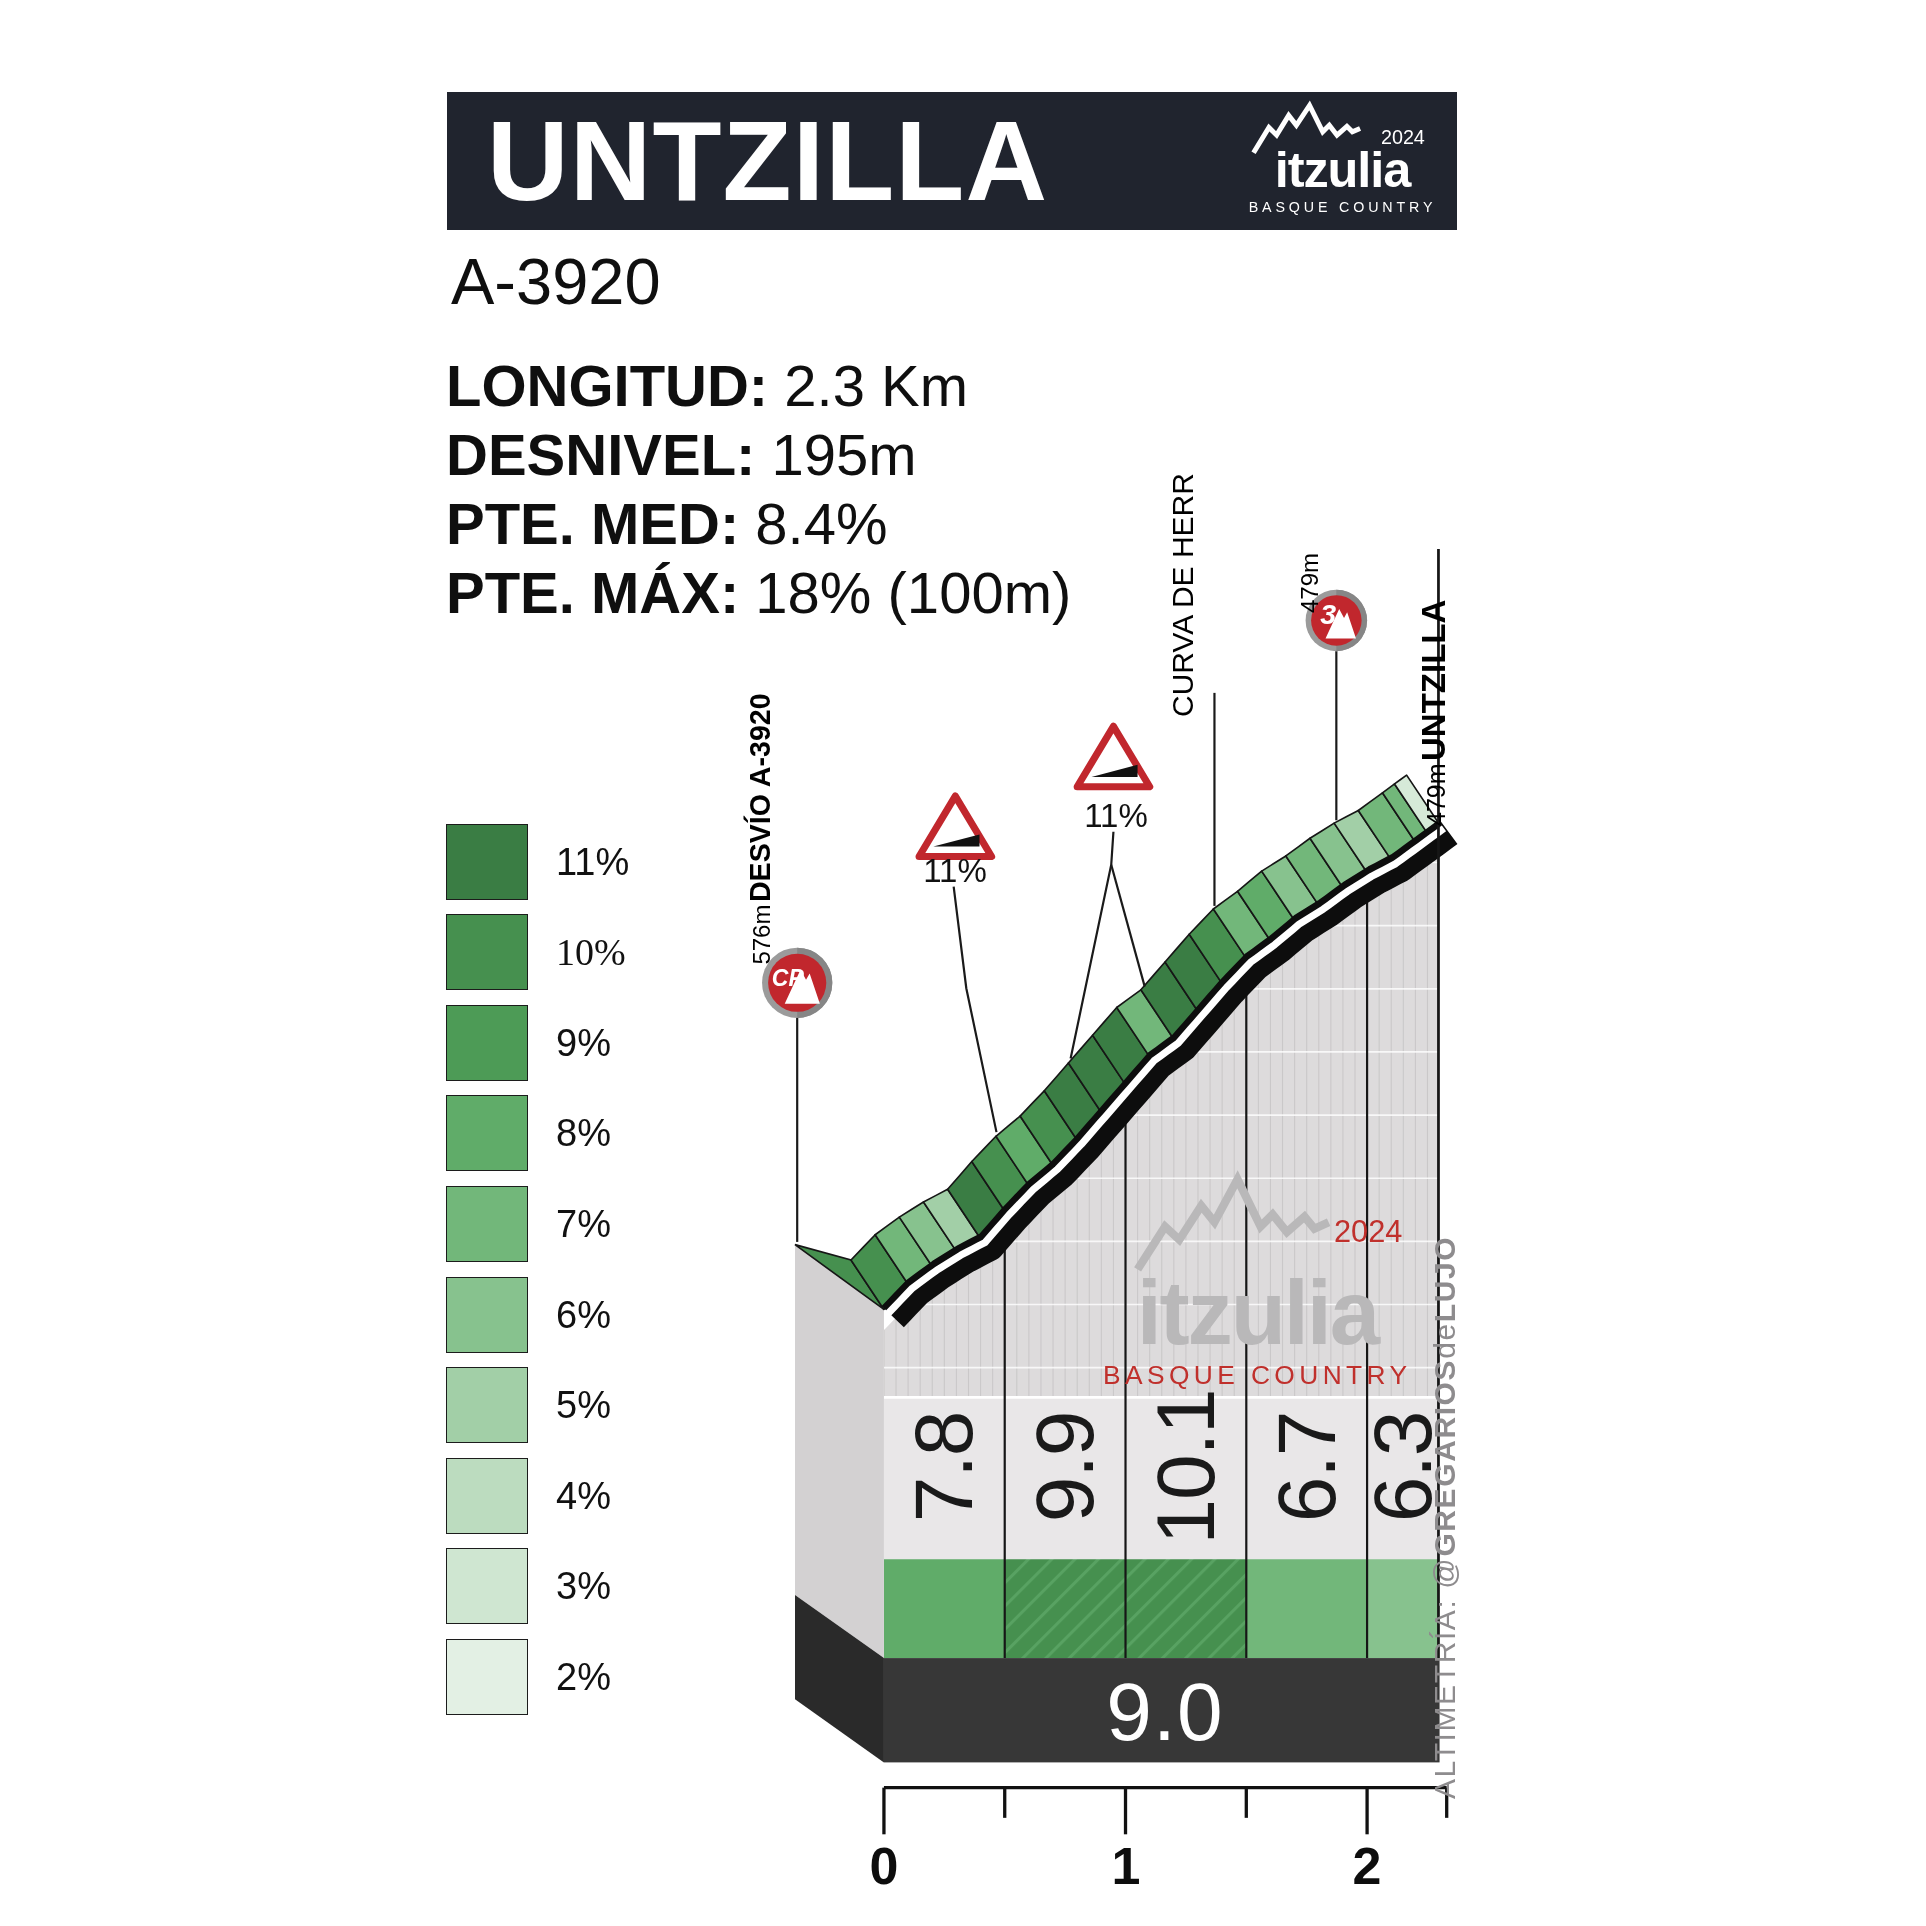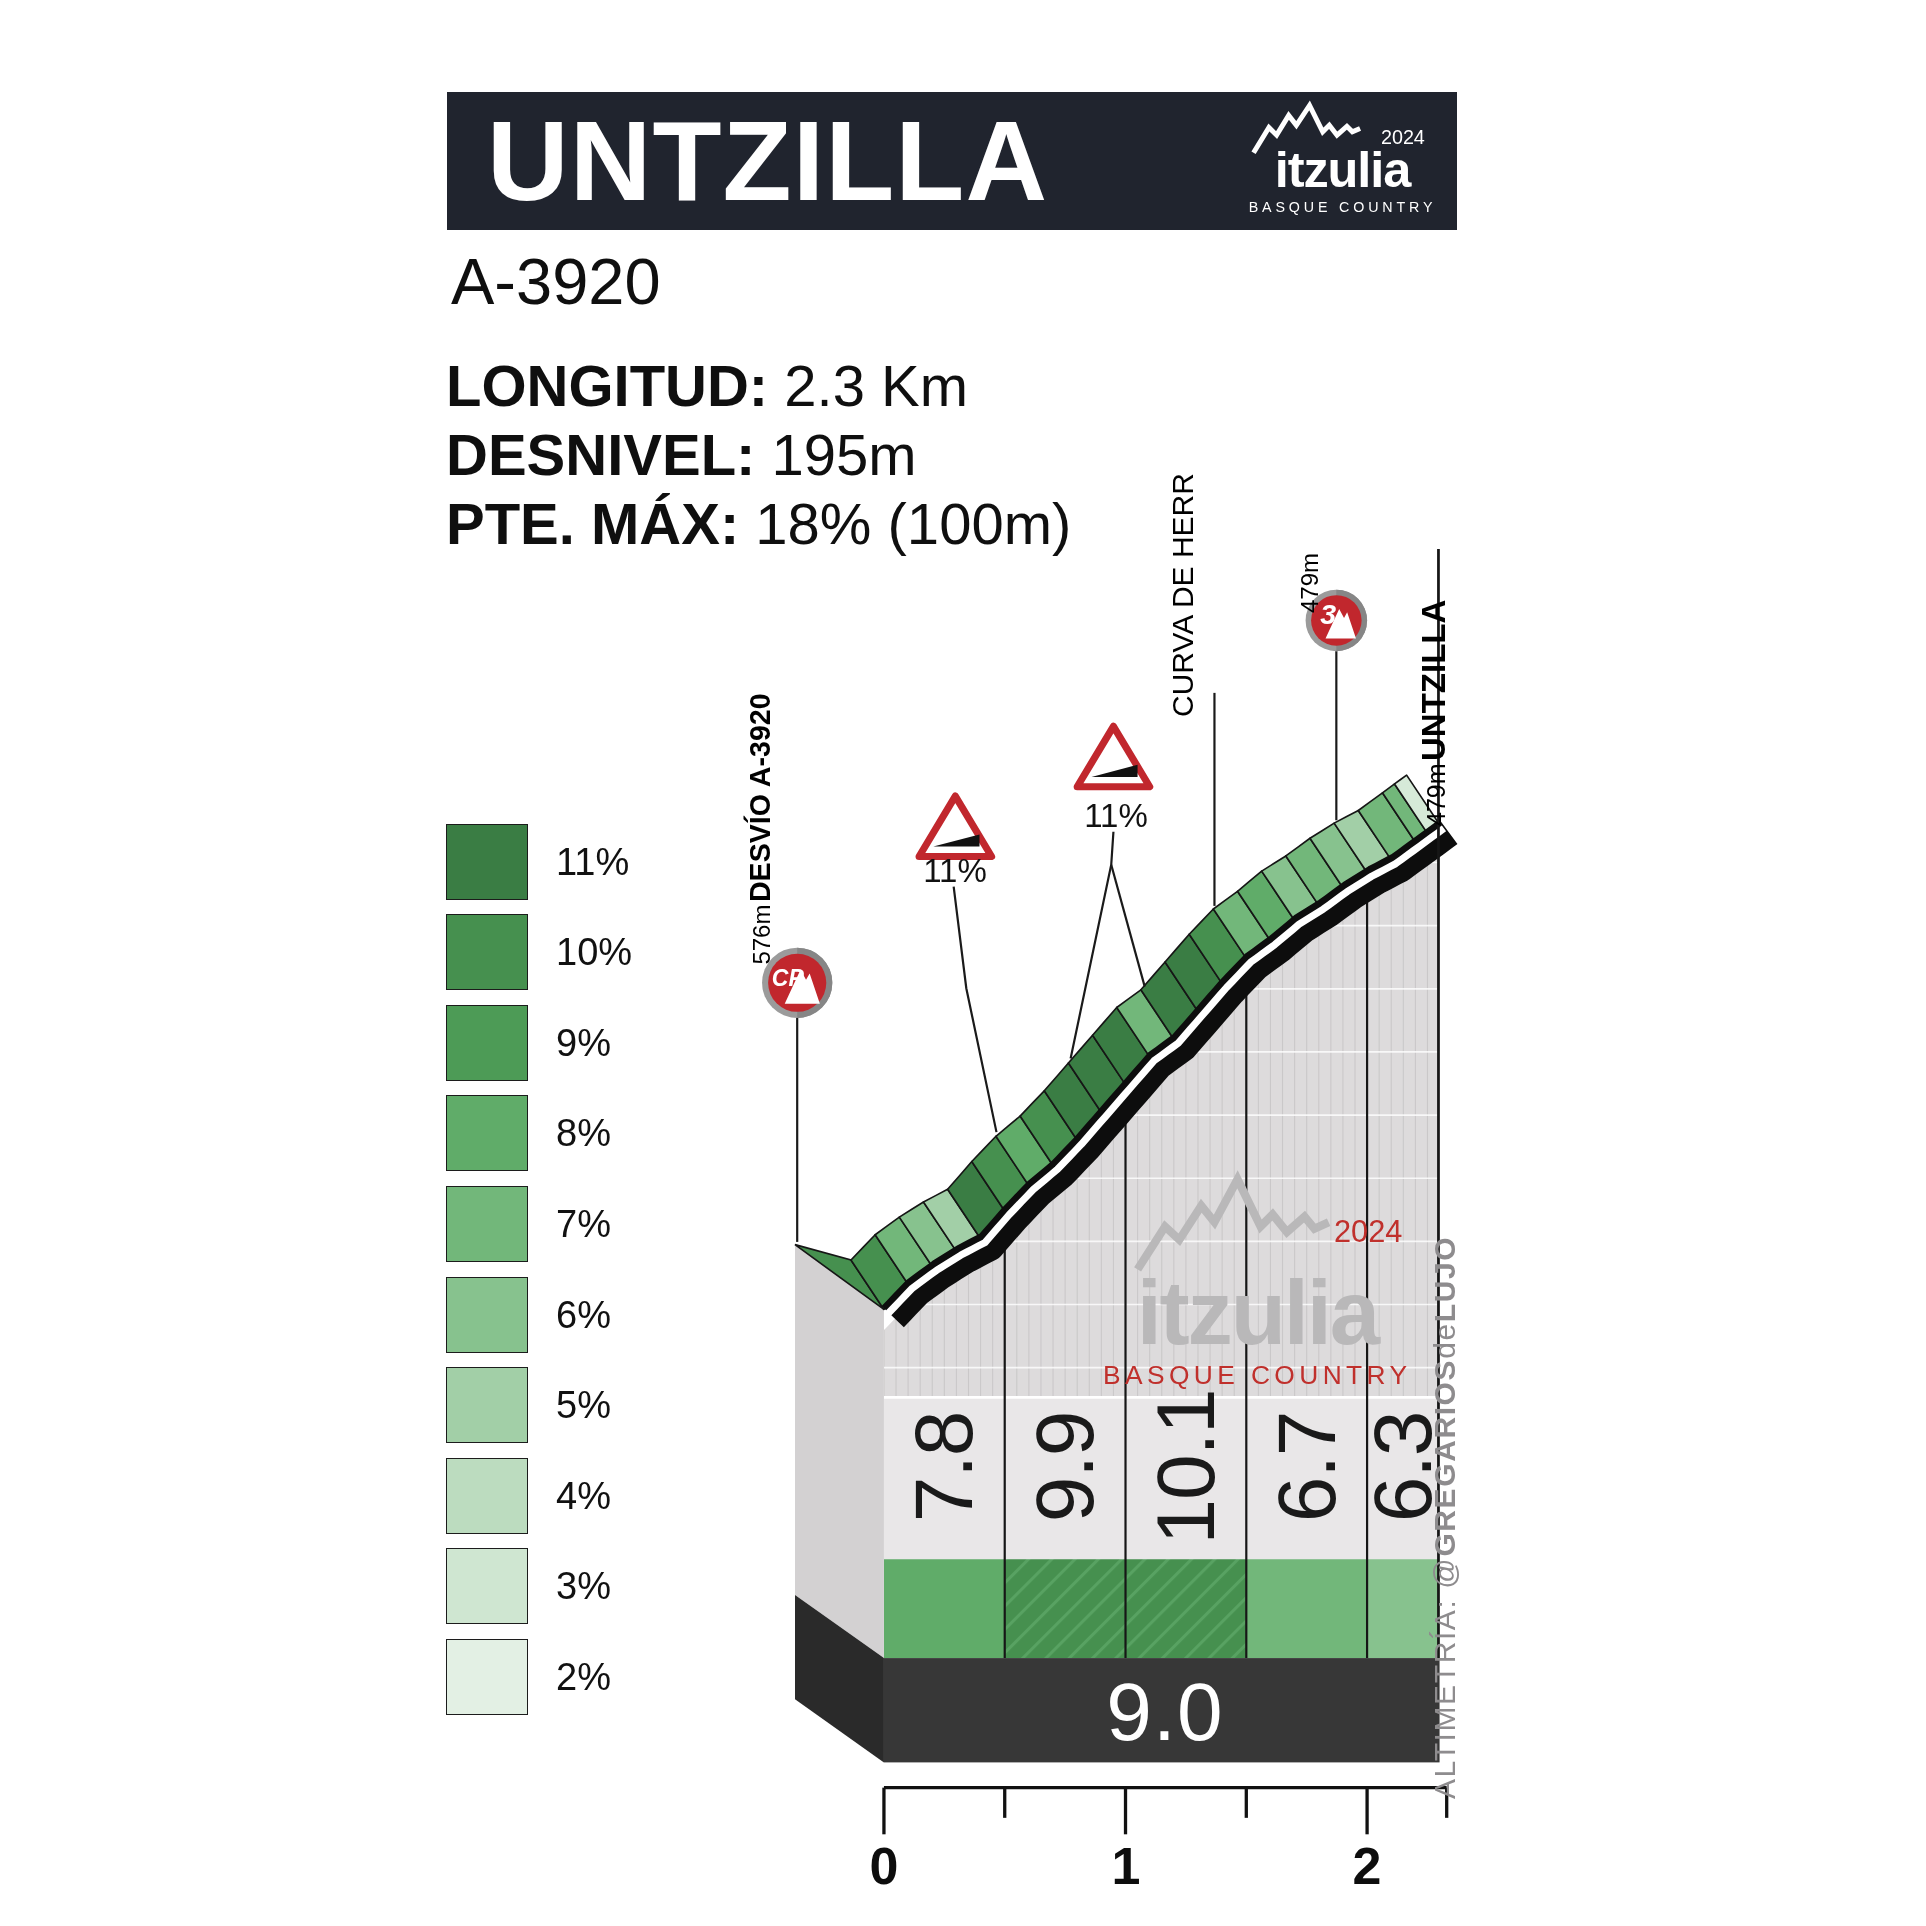--- a/index.html
+++ b/index.html
@@ -201,28 +201,29 @@
       <text x="190" y="158" font-size="92" font-weight="bold" letter-spacing="-2" fill="#ffffff" text-anchor="middle">itzulia</text>
       <text x="190" y="204" font-size="26" letter-spacing="7" fill="#ffffff" text-anchor="middle">BASQUE COUNTRY</text>
     </svg>
   </div>
 
   <div class="abs roadref" style="left:451px;top:244px;">A-3920</div>
 
   <div class="abs" style="left:446px;top:351px;">
     <div class="stats-line"><b>LONGITUD:</b>&nbsp;<span>2.3 Km</span></div>
     <div class="stats-line"><b>DESNIVEL:</b>&nbsp;<span>195m</span></div>
+    <div class="stats-line"><b>PTE. MED:</b>&nbsp;<span>8.4%</span></div>
     <div class="stats-line"><b>PTE. MÁX:</b>&nbsp;<span>18% (100m)</span></div>
   </div>
 
   <div id="legend">
       <div class="abs legend-swatch" style="left: 446px; top: 824px; background: rgb(58, 125, 68);"></div>
       <div class="abs legend-label" style="left: 556px; top: 824px;">11%</div>
       <div class="abs legend-swatch" style="left: 446px; top: 914px; background: rgb(70, 144, 79);"></div>
-      <div class="abs legend-label" style="left: 556px; top: 914px;">10%</div>
+      <div class="abs legend-label" style="left: 556px; top: 914px; font-family: Liberation Serif, serif;">10%</div>
       <div class="abs legend-swatch" style="left: 446px; top: 1005px; background: rgb(77, 155, 86);"></div>
       <div class="abs legend-label" style="left: 556px; top: 1005px;">9%</div>
       <div class="abs legend-swatch" style="left: 446px; top: 1095px; background: rgb(96, 172, 105);"></div>
       <div class="abs legend-label" style="left: 556px; top: 1095px;">8%</div>
       <div class="abs legend-swatch" style="left: 446px; top: 1186px; background: rgb(114, 183, 122);"></div>
       <div class="abs legend-label" style="left: 556px; top: 1186px;">7%</div>
       <div class="abs legend-swatch" style="left: 446px; top: 1277px; background: rgb(135, 194, 142);"></div>
       <div class="abs legend-label" style="left: 556px; top: 1277px;">6%</div>
       <div class="abs legend-swatch" style="left: 446px; top: 1367px; background: rgb(162, 207, 167);"></div>
       <div class="abs legend-label" style="left: 556px; top: 1367px;">5%</div>

